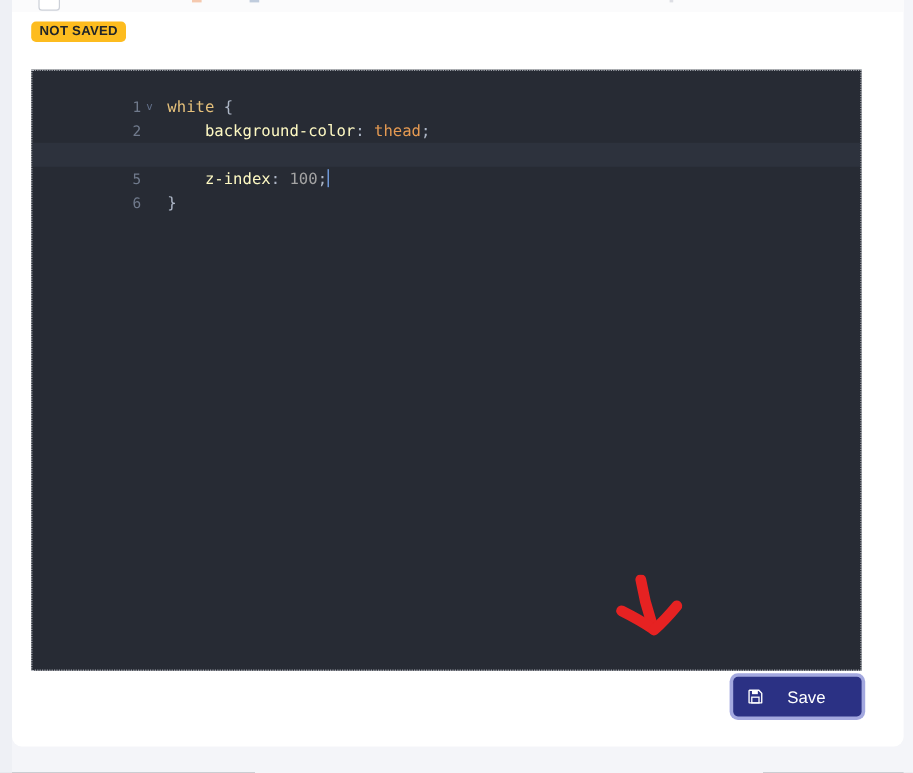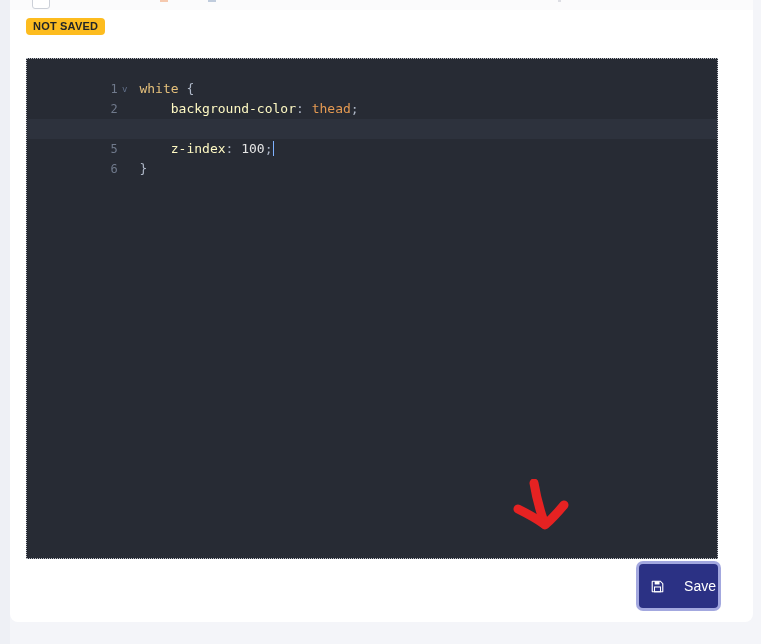--- a/index.html
+++ b/index.html
@@ -165,21 +165,21 @@
     width: 14px;
   }
   .code-text {
     color: #c5cbd6;
   }
   .tok-sel    { color: #e5c07b; }  
   .tok-punct  { color: #aeb7c7; }  
   .tok-prop   { color: #fef9c3; }  
   .tok-colon  { color: #aeb7c7; }
   .tok-val    { color: #e59a52; }  
-  .tok-num    { color: #e5e5e5; }  
+  .tok-num    { color: #a3a3a3; }  
   .tok-semi   { color: #aeb7c7; }
 
   .caret {
     display: inline-block;
     width: 1px;
     height: 15px;
     background: #7fb2ff;
     vertical-align: -3px;
     margin-left: 0px;
   }
@@ -208,25 +208,25 @@
   }
   .btn {
     display: inline-flex;
     align-items: center;
     gap: 20px;
     border: none;
     border-radius: 4px;
     font-family: "Liberation Sans", sans-serif;
     font-size: 14px;
     line-height: 14px;
-    padding: 9px 2px 9px 12px;
+    padding: 9px 30px 9px 12px;
     cursor: pointer;
     color: #ffffff;
     box-sizing: border-box;
-    height: 44px;
+    height: 33px;
   }
   .btn-save {
     background: #2b3184;
     box-shadow: 0 0 0 3px rgba(88,96,196,0.55);
   }
   .btn-remove {
     background: #f4596a;
   }
   .btn .icon-svg {
     display: inline-block;

